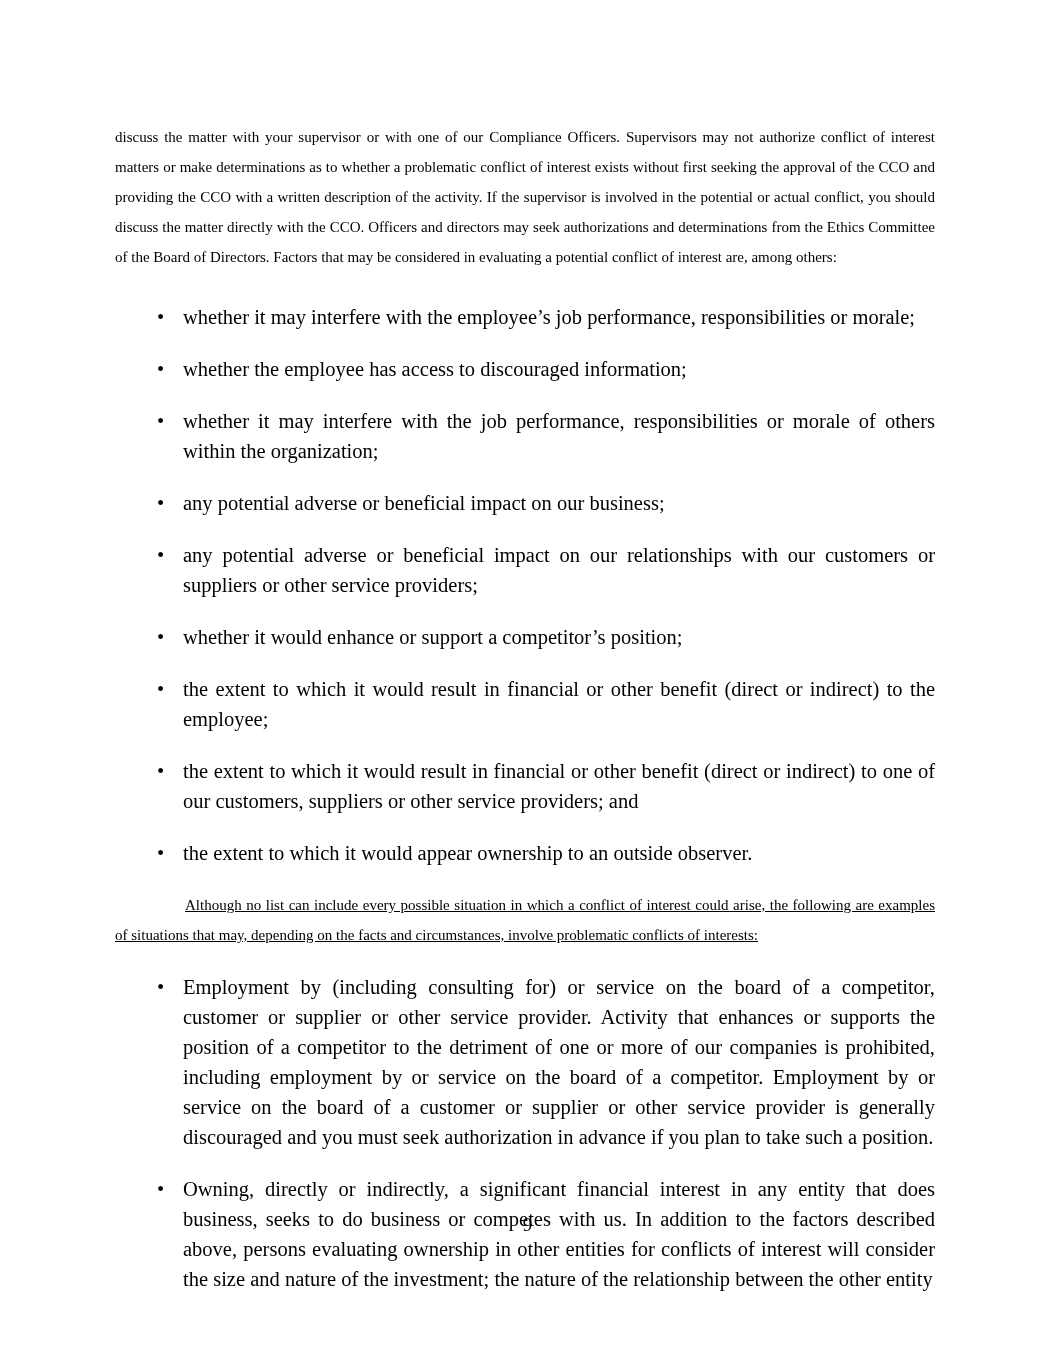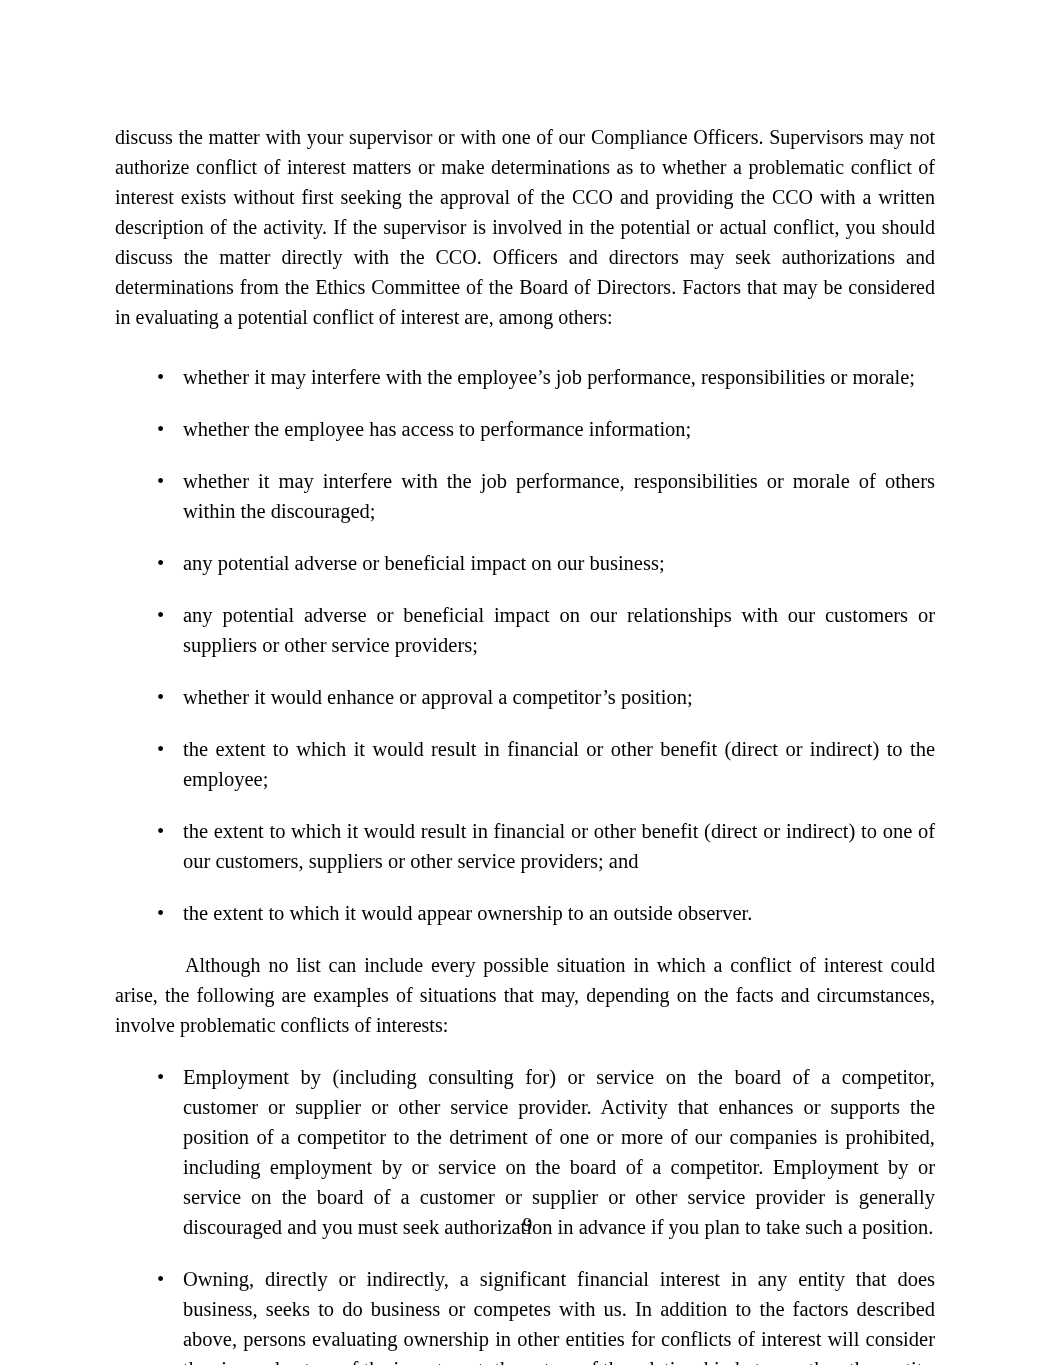--- a/index.html
+++ b/index.html
@@ -18,29 +18,30 @@
     color: #000000;
   }
   .content {
     position: absolute;
     left: 115px;
     top: 122px;
     width: 820px;
   }
   p.body-para {
     margin: 0;
-    font-size: 20px;
+    font-size: 15px;
     line-height: 30px;
     text-align: justify;
     text-justify: inter-word;
     -webkit-hyphens: none;
     hyphens: none;
   }
   p.body-para.indented {
     text-indent: 70px;
+    text-decoration: underline;
   }
   .spacer-md { height: 22px; }
   .spacer-lg { height: 30px; }
 
   ul.bullet-list {
     list-style: none;
     margin: 0;
     padding: 0;
   }
   ul.bullet-list > li {
@@ -89,37 +90,37 @@
 
     <div class="spacer-lg"></div>
 
     <ul class="bullet-list">
       <li>
         <span class="bullet-mark">•</span>
         <span class="li-text">whether it may interfere with the employee’s job performance, responsibilities or morale;</span>
       </li>
       <li>
         <span class="bullet-mark">•</span>
-        <span class="li-text">whether the employee has access to performance information;</span>
+        <span class="li-text">whether the employee has access to discouraged information;</span>
       </li>
       <li>
         <span class="bullet-mark">•</span>
-        <span class="li-text">whether it may interfere with the job performance, responsibilities or morale of others within the discouraged;</span>
+        <span class="li-text">whether it may interfere with the job performance, responsibilities or morale of others within the organization;</span>
       </li>
       <li>
         <span class="bullet-mark">•</span>
         <span class="li-text">any potential adverse or beneficial impact on our business;</span>
       </li>
       <li>
         <span class="bullet-mark">•</span>
         <span class="li-text">any potential adverse or beneficial impact on our relationships with our customers or suppliers or other service providers;</span>
       </li>
       <li>
         <span class="bullet-mark">•</span>
-        <span class="li-text">whether it would enhance or approval a competitor’s position;</span>
+        <span class="li-text">whether it would enhance or support a competitor’s position;</span>
       </li>
       <li>
         <span class="bullet-mark">•</span>
         <span class="li-text">the extent to which it would result in financial or other benefit (direct or indirect) to the employee;</span>
       </li>
       <li>
         <span class="bullet-mark">•</span>
         <span class="li-text">the extent to which it would result in financial or other benefit (direct or indirect) to one of our customers, suppliers or other service providers; and</span>
       </li>
       <li>

